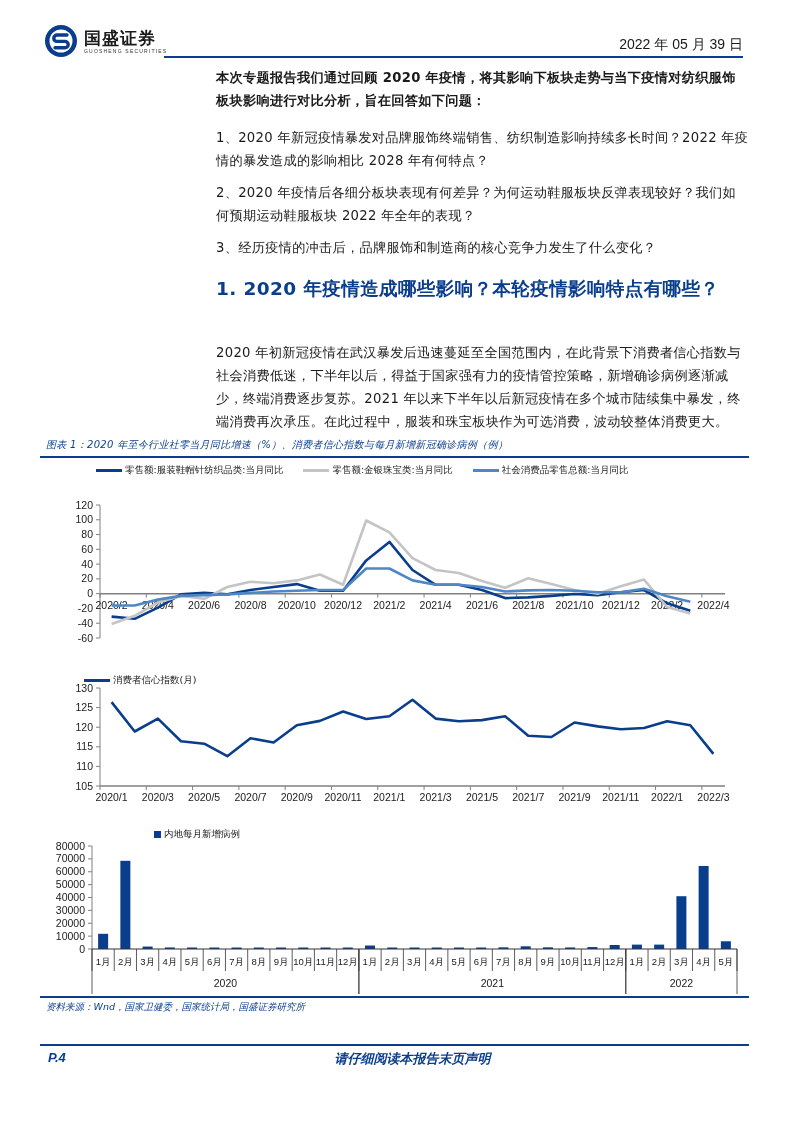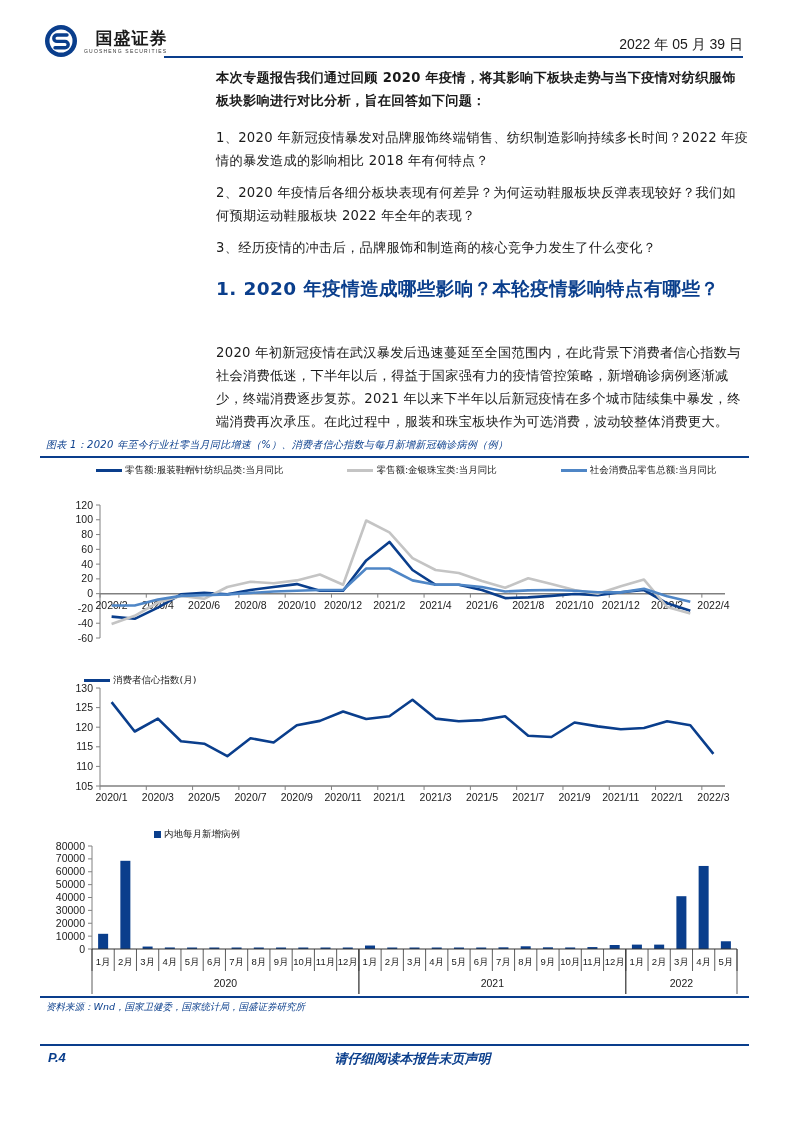--- a/index.html
+++ b/index.html
@@ -4,38 +4,38 @@
 <style>
   * { box-sizing: border-box; margin: 0; padding: 0; }
   html, body { width: 793px; height: 1122px; background: #ffffff; overflow: hidden; }
   body { position: relative; font-family: "DejaVu Sans", "Liberation Sans", sans-serif; color: #1a1a1a; }
   .abs { position: absolute; }
 
   
   .logo { left: 44px; top: 24px; height: 34px; display: flex; align-items: center; }
   .logo-mark { width: 34px; height: 34px; }
   .logo-text { margin-left: 6px; display: flex; flex-direction: column; }
-  .logo-cn { font-family: "DejaVu Sans", sans-serif; font-weight: bold; font-size: 17px; letter-spacing: 1px; color: #1a1a1a; line-height: 20px; text-align: right; }
+  .logo-cn { font-family: "DejaVu Sans", sans-serif; font-weight: bold; font-size: 17px; letter-spacing: 1px; color: #1a1a1a; line-height: 20px; }
   .logo-en { font-family: "Liberation Sans", sans-serif; font-size: 5px; letter-spacing: 1.2px; color: #333; line-height: 7px; }
   .header-date { right: 50px; top: 36px; font-family: "Liberation Sans", sans-serif; font-size: 14px; color: #1a1a1a; }
   .header-rule { left: 164px; right: 50px; top: 56px; height: 2px; background: #0a3e8c; }
 
   
   .text-block { left: 216px; width: 533px; font-size: 13.2px; line-height: 23px; letter-spacing: 0.3px; }
   .intro { top: 66px; font-weight: bold; }
   .q1 { top: 126px; }
   .q2 { top: 181px; }
   .q3 { top: 236px; }
   .section-title { left: 216px; top: 276px; font-size: 18.5px; font-weight: bold; color: #0a3e8c; letter-spacing: 0.4px; }
   .para { top: 341px; }
 
   
   .fig-caption { left: 46px; top: 438px; font-size: 10px; font-style: italic; color: #0a3e8c; letter-spacing: 0.3px; }
   .fig-rule { left: 40px; right: 44px; top: 456px; height: 2px; background: #0a3e8c; }
-  .legend { display: flex; align-items: center; font-size: 9.5px; color: #222; gap: 44px; }
+  .legend { display: flex; align-items: center; font-size: 9.5px; color: #222; }
   .legend-item { display: flex; align-items: center; margin-right: 20px; }
   .legend-line { width: 26px; height: 3px; margin-right: 3px; }
   .legend-box { width: 7px; height: 7px; margin-right: 3px; }
   .legend1 { left: 96px; top: 464px; }
   .legend2 { left: 84px; top: 648px; margin-top: 26px; }
   .legend3 { left: 154px; top: 828px; }
   svg text { font-family: "Liberation Sans", sans-serif; }
 
   .source-rule { left: 40px; right: 44px; top: 996px; height: 2px; background: #0a3e8c; }
   .source { left: 46px; top: 1001px; font-size: 9.5px; font-style: italic; color: #0a3e8c; }
@@ -55,21 +55,21 @@
   </svg>
   <div class="logo-text">
     <span class="logo-cn">国盛证券</span>
     <span class="logo-en">GUOSHENG SECURITIES</span>
   </div>
 </div>
 <div class="abs header-date">2022 年 05 月 39 日</div>
 <div class="abs header-rule"></div>
 
 <div class="abs text-block intro">本次专题报告我们通过回顾 2020 年疫情，将其影响下板块走势与当下疫情对纺织服饰板块影响进行对比分析，旨在回答如下问题：</div>
-<div class="abs text-block q1">1、2020 年新冠疫情暴发对品牌服饰终端销售、纺织制造影响持续多长时间？2022 年疫情的暴发造成的影响相比 2018 年有何特点？</div>
+<div class="abs text-block q1">1、2020 年新冠疫情暴发对品牌服饰终端销售、纺织制造影响持续多长时间？2022 年疫情的暴发造成的影响相比 2028 年有何特点？</div>
 <div class="abs text-block q2">2、2020 年疫情后各细分板块表现有何差异？为何运动鞋服板块反弹表现较好？我们如何预期运动鞋服板块 2022 年全年的表现？</div>
 <div class="abs text-block q3">3、经历疫情的冲击后，品牌服饰和制造商的核心竞争力发生了什么变化？</div>
 <div class="abs section-title">1. 2020 年疫情造成哪些影响？本轮疫情影响特点有哪些？</div>
 <div class="abs text-block para">2020 年初新冠疫情在武汉暴发后迅速蔓延至全国范围内，在此背景下消费者信心指数与社会消费低迷，下半年以后，得益于国家强有力的疫情管控策略，新增确诊病例逐渐减少，终端消费逐步复苏。2021 年以来下半年以后新冠疫情在多个城市陆续集中暴发，终端消费再次承压。在此过程中，服装和珠宝板块作为可选消费，波动较整体消费更大。</div>
 
 <div class="abs fig-caption">图表 1：2020 年至今行业社零当月同比增速（%）、消费者信心指数与每月新增新冠确诊病例（例）</div>
 <div class="abs fig-rule"></div>
 
 <div class="abs legend legend1">
   <div class="legend-item">

